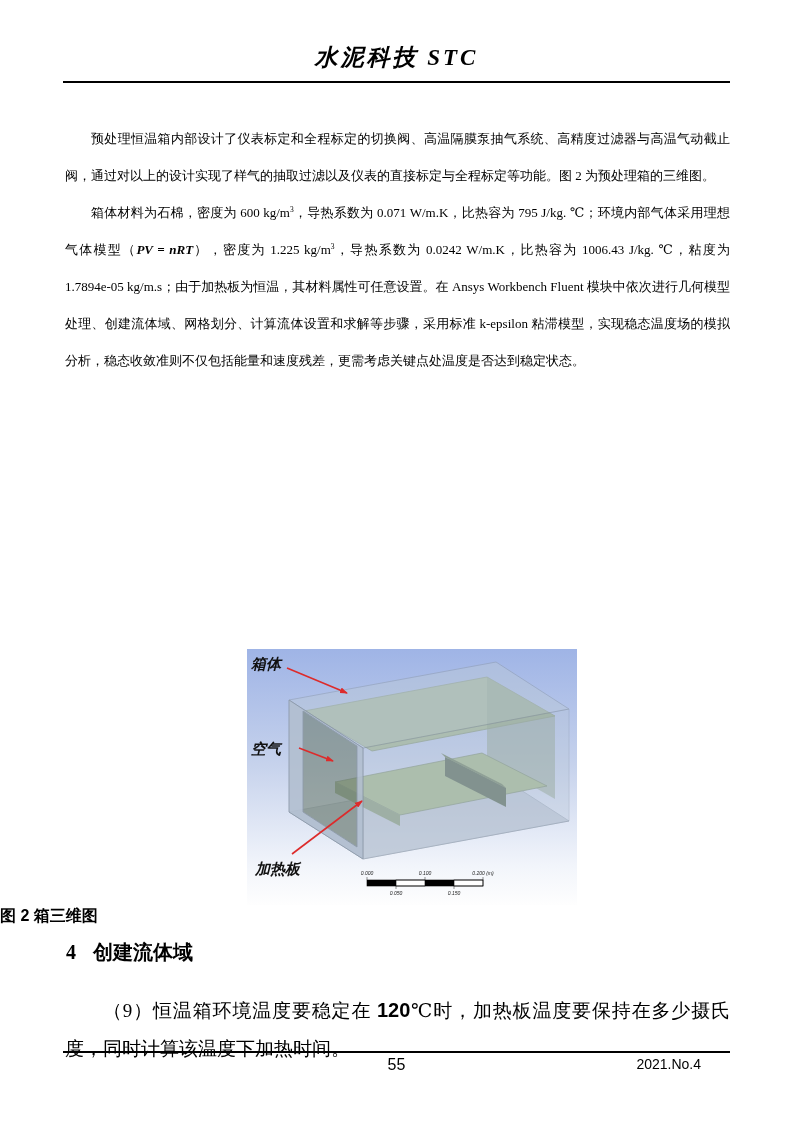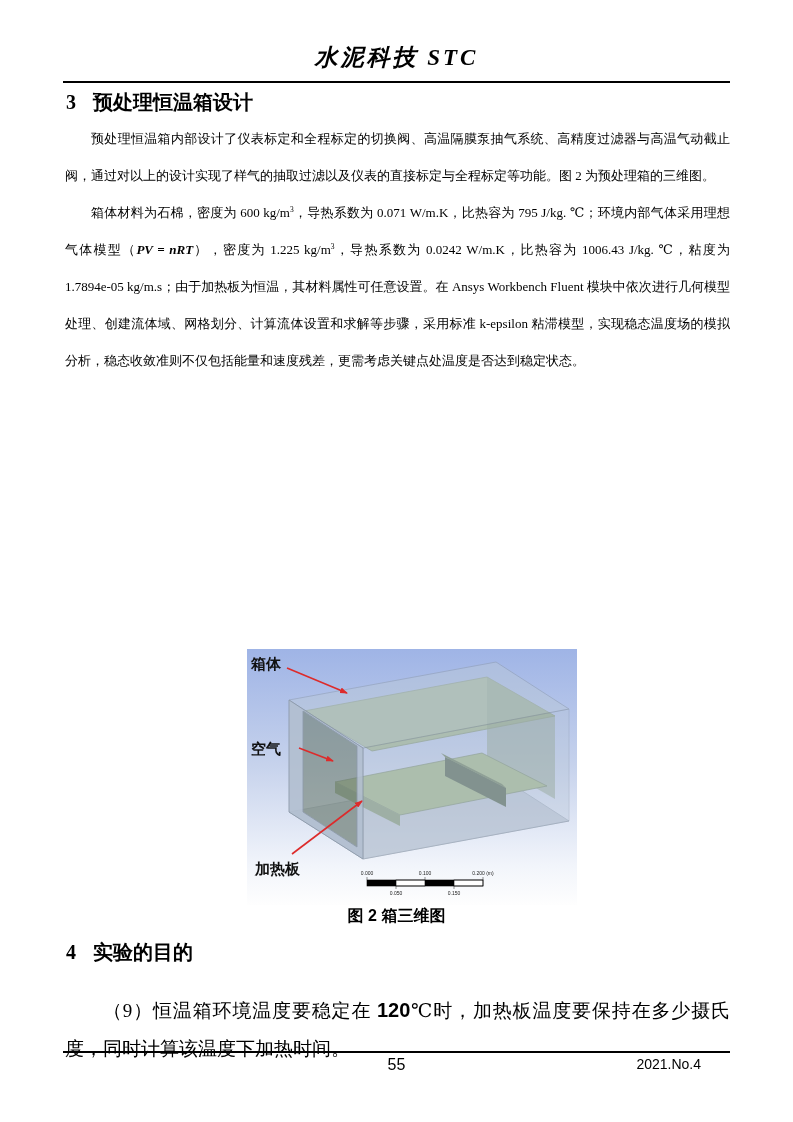--- a/index.html
+++ b/index.html
@@ -32,23 +32,23 @@
   }
   .body-text p { margin:0; text-indent:2em; }
   .p4 {
     position:absolute; left:65px; top:972px; width:665px;
     font-size:19px; line-height:38px; text-align:justify; text-indent:2em;
   }
   sup.s { font-size:0.58em; vertical-align:super; line-height:0; }
   .formula { font-style:italic; font-weight:bold; }
   .temp-num { font-family:"Liberation Sans","DejaVu Sans",sans-serif; font-weight:bold; font-size:20px; }
   
-  .figure-wrap { position:absolute; left:247px; top:649px; width:330px; height:256px; }
+  .figure-wrap { position:absolute; left:247px; top:649px; width:330px; height:256px;font-style:italic; }
   .figure-caption {
-    position:absolute; top:906px; left:0; width:100%; text-align:center;
+    position:absolute; top:906px; left:0; width:100%; text-align:left;
     font-size:16px; font-weight:bold;
     font-family:"Liberation Sans","DejaVu Sans",sans-serif;
   }
   .fig-label { font-family:"Liberation Sans","DejaVu Sans",sans-serif; font-size:15px; font-weight:bold; fill:#111; }
   .scale-txt { font-family:"Liberation Sans","DejaVu Sans",sans-serif; font-size:5px; fill:#222; }
   
   .footer-rule { position:absolute; top:1051px; left:63px; width:667px; height:2px; background:#000; }
   .footer-page {
     position:absolute; top:1056px; left:0; width:100%; text-align:center;
     font-size:16px; font-family:"Liberation Sans","DejaVu Sans",sans-serif;
@@ -59,23 +59,20 @@
   }
 </style>
 </head>
 <body>
 
 <div class="page">
 
   <div class="header-title">水泥科技 STC</div>
   <div class="header-rule"></div>
 
-  <div class="h-sec" id="sec3">
-    <span class="sec-num">3</span><span>预处理恒温箱设计</span>
-  </div>
 
   <div class="body-text">
     <p>预处理恒温箱内部设计了仪表标定和全程标定的切换阀、高温隔膜泵抽气系统、高精度过滤器与高温气动截止阀，通过对以上的设计实现了样气的抽取过滤以及仪表的直接标定与全程标定等功能。图 2 为预处理箱的三维图。</p>
     <p><span>箱体材料为石棉，密度为 600 kg/m</span><sup class="s">3</sup><span>，导热系数为 0.071 W/m.K，比热容为 795 J/kg. ℃；环境内部气体采用理想气体模型（</span><span class="formula">PV = nRT</span><span>），密度为 1.225 kg/m</span><sup class="s">3</sup><span>，导热系数为 0.0242 W/m.K，比热容为 1006.43 J/kg. ℃，粘度为 1.7894e-05 kg/m.s；由于加热板为恒温，其材料属性可任意设置。在 Ansys Workbench Fluent 模块中依次进行几何模型处理、创建流体域、网格划分、计算流体设置和求解等步骤，采用标准 k-epsilon 粘滞模型，实现稳态温度场的模拟分析，稳态收敛准则不仅包括能量和速度残差，更需考虑关键点处温度是否达到稳定状态。</span></p>
   </div>
 
   <div class="figure-wrap">
     <svg width="330" height="256" viewBox="0 0 330 256">
       <defs>
         <linearGradient id="bgGrad" x1="0" y1="0" x2="0" y2="1">
@@ -134,21 +131,21 @@
         <text x="236" y="226" text-anchor="middle" class="scale-txt">0.200 (m)</text>
         <text x="149" y="246" text-anchor="middle" class="scale-txt">0.050</text>
         <text x="207" y="246" text-anchor="middle" class="scale-txt">0.150</text>
       </g>
     </svg>
   </div>
 
   <div class="figure-caption">图 2 箱三维图</div>
 
   <div class="h-sec" id="sec4">
-    <span class="sec-num">4</span><span>实验的目的</span>
+    <span class="sec-num">4</span><span>创建流体域</span>
   </div>
 
   <p class="p4"><span>（9）恒温箱环境温度要稳定在 </span><span class="temp-num">120</span><span>℃时，加热板温度要保持在多少摄氏度，同时计算该温度下加热时间。</span></p>
 
   <div class="footer-rule"></div>
   <div class="footer-page">55</div>
   <div class="footer-issue">2021.No.4</div>
 
 </div>
 

